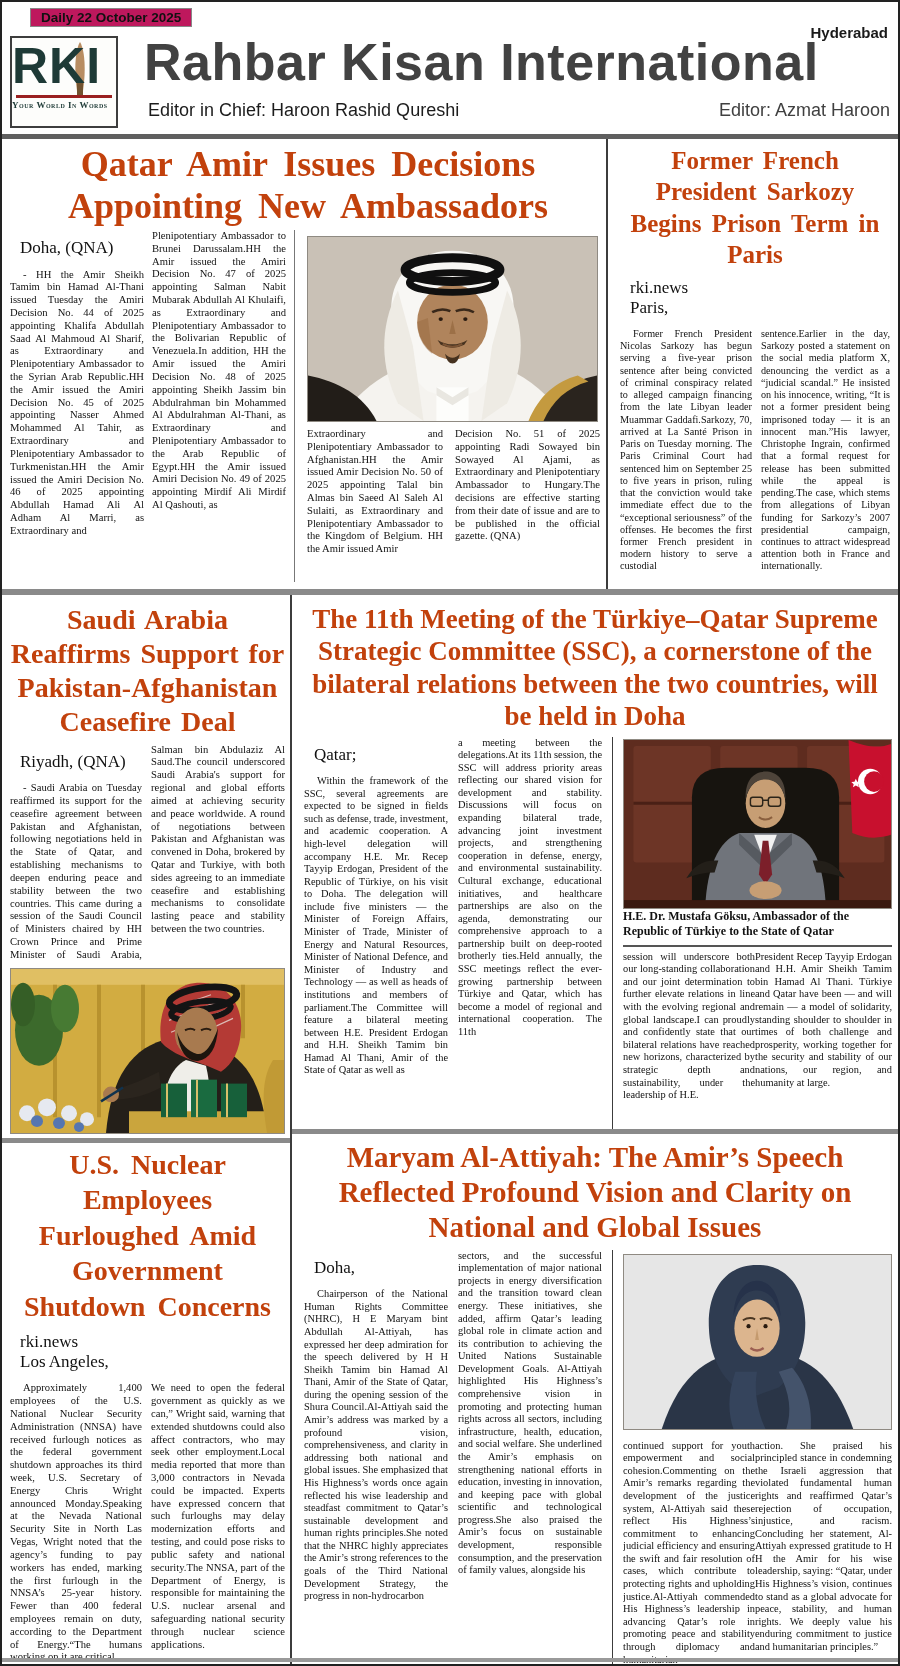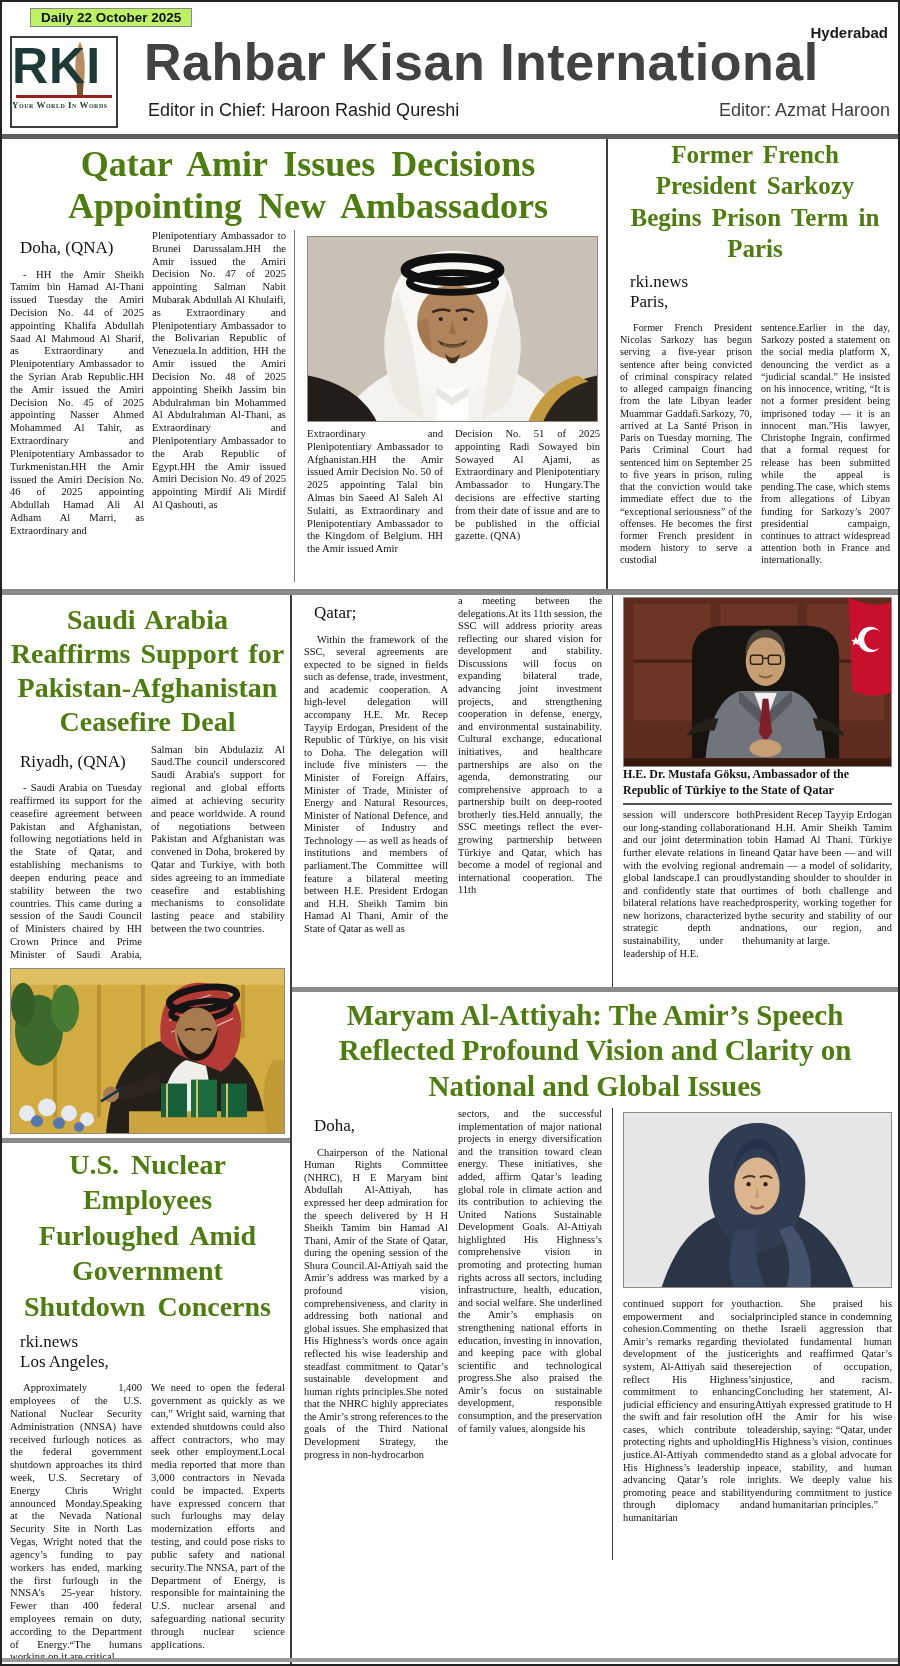--- a/index.html
+++ b/index.html
@@ -2,58 +2,58 @@
 <html><head>
 <meta charset="utf-8">
 <style>
   *{margin:0;padding:0;box-sizing:border-box}
   html,body{background:#e8e8e8}
   .page{width:900px;height:1666px;margin:0 auto;background:#fff;border:2px solid #222;
         overflow:hidden;position:relative;font-family:"Liberation Serif",serif;color:#111}
   
   .masthead{height:132px;position:relative}
   .date-label{position:absolute;left:28px;top:6px;font:600 13.5px "Liberation Sans",sans-serif;
-              color:#111;border:1px solid #888;padding:1px 10px;background:#bef264}
+              color:#111;border:1px solid #888;padding:1px 10px;background:#be185d}
   .city-label{position:absolute;right:10px;top:22px;font:bold 15px "Liberation Sans",sans-serif;color:#1a1a1a}
   .logo-box{position:absolute;left:8px;top:34px;width:108px;height:92px;border:2px solid #3d3d3d;
             background:#fdfdfb;text-align:left;overflow:hidden}
   .logo-rki{font:bold 50px "Liberation Sans",sans-serif;line-height:56px;color:#1e3a36;
             letter-spacing:1px;position:relative;z-index:2}
   .pen-icon{position:absolute;left:57px;top:3px;z-index:1;opacity:.95}
   .logo-bar{height:3px;background:#9a2020;margin:1px 4px 2px}
   .logo-tagline{font:bold 9px "Liberation Serif",serif;font-variant:small-caps;
                 letter-spacing:.5px;color:#1e3a36}
   .mast-title{position:absolute;left:142px;top:30px;font:bold 52px "Liberation Sans",sans-serif;
               color:#424242;letter-spacing:.5px;white-space:nowrap}
   .editor-chief{position:absolute;left:146px;top:98px;font:18px "Liberation Sans",sans-serif;color:#1c1c1c}
   .editor-right{position:absolute;right:8px;top:98px;font:18px "Liberation Sans",sans-serif;color:#404040}
   .header-rule{height:5px;background:#5f5f5f}
   .section-rule{height:6px;background:#8a8a8a}
   
-  .hl{font-weight:bold;text-align:center;color:#4d7c0f;font-family:"Liberation Serif",serif}
+  .hl{font-weight:bold;text-align:center;color:#c2410c;font-family:"Liberation Serif",serif}
   .byline{font-size:17px;margin:8px 0 10px 10px;white-space:pre-line}
   .tcol{text-align:justify;font-size:10.6px;line-height:1.21;overflow:hidden}
   .tcol p.ind{text-indent:13px}
   .cols2{display:flex;overflow:hidden}
   .photo{border:1px solid #8f8a82;background:#ddd;overflow:hidden}
   .photo svg{display:block;width:100%;height:100%}
   figcaption{font-weight:bold;font-size:12px;line-height:1.3;margin-top:0}
   
   .row1{display:flex;height:450px;overflow:hidden}
   .art-qatar{width:604px;padding-left:8px}
   .hl-qatar{font-size:36px;line-height:1.18;word-spacing:7px;margin:4px 6px 2px}
   .qatar-body{display:flex;height:352px}
   .qcol{width:134px;margin-right:8px}
   .qatar-right{flex:1;border-left:1px solid #777;padding-left:12px}
   .photo-amir{height:186px;margin:6px 8px 6px 0}
   .qcols34{display:flex;height:150px;overflow:hidden}
   .qcol3{width:136px;margin-right:12px}
   .qcol4{flex:1;padding-right:6px}
   .art-sarkozy{flex:1;border-left:2px solid #3c3c3c;padding:0 8px 0 12px}
-  .hl-sarkozy{font-size:25px;line-height:1.25;word-spacing:4px;}
+  .hl-sarkozy{font-size:25px;line-height:1.25;word-spacing:4px;margin-top:6px}
   .sar-cols{height:292px}
   .sar-cols .tcol{font-size:10.2px;line-height:1.2}
   .scol{width:132px;margin-right:9px}
   .scol2{flex:1}
   
   .row2{display:flex;height:1332px;overflow:hidden}
   .left-rail{width:288px;padding:0 5px 0 8px}
   .hl-saudi{font-size:28px;line-height:1.22;word-spacing:3px;margin:8px 0 4px}
   .lr-cols{height:220px}
   .lcol{width:132px;margin-right:9px}
@@ -240,20 +240,21 @@
           <div class="tcol lcol2">
             <p>We need to open the federal government as quickly as we can,” Wright said, warning that extended shutdowns could also affect contractors, who may seek other employment.Local media reported that more than 3,000 contractors in Nevada could be impacted. Experts have expressed concern that such furloughs may delay modernization efforts and testing, and could pose risks to public safety and national security.The NNSA, part of the Department of Energy, is responsible for maintaining the U.S. nuclear arsenal and safeguarding national security through nuclear science applications.</p>
           </div>
         </div>
       </article>
     </div>
 
     <div class="center-right">
 
       <article>
+        <h2 class="hl hl-ssc">The 11th Meeting of the Türkiye–Qatar Supreme Strategic Committee (SSC), a cornerstone of the bilateral relations between the two countries, will be held in Doha</h2>
         <div class="ssc-body">
           <div class="tcol ccol">
             <p class="byline">Qatar;</p>
             <p class="ind">Within the framework of the SSC, several agreements are expected to be signed in fields such as defense, trade, investment, and academic cooperation. A high-level delegation will accompany H.E. Mr. Recep Tayyip Erdogan, President of the Republic of Türkiye, on his visit to Doha. The delegation will include five ministers — the Minister of Foreign Affairs, Minister of Trade, Minister of Energy and Natural Resources, Minister of National Defence, and Minister of Industry and Technology — as well as heads of institutions and members of parliament.The Committee will feature a bilateral meeting between H.E. President Erdogan and H.H. Sheikh Tamim bin Hamad Al Thani, Amir of the State of Qatar as well as</p>
           </div>
           <div class="tcol ccol">
             <p>a meeting between the delegations.At its 11th session, the SSC will address priority areas reflecting our shared vision for development and stability. Discussions will focus on expanding bilateral trade, advancing joint investment projects, and strengthening cooperation in defense, energy, and environmental sustainability. Cultural exchange, educational initiatives, and healthcare partnerships are also on the agenda, demonstrating our comprehensive approach to a partnership built on deep-rooted brotherly ties.Held annually, the SSC meetings reflect the ever-growing partnership between Türkiye and Qatar, which has become a model of regional and international cooperation. The 11th</p>
           </div>
           <div class="right-part">
             <figure class="photo photo-goksu">

